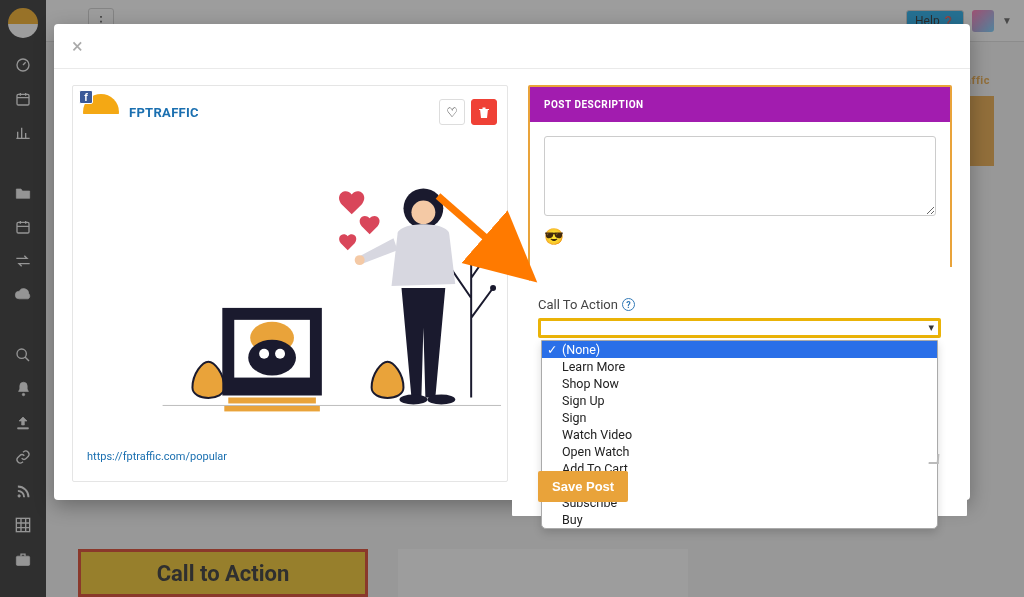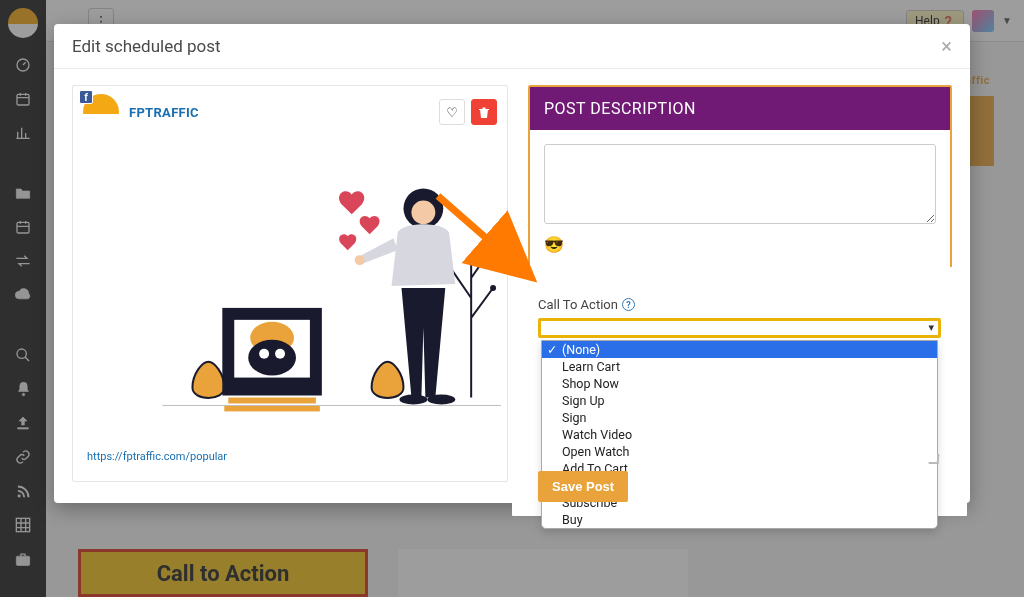--- a/index.html
+++ b/index.html
@@ -11,21 +11,21 @@
 
 
 .sidebar{position:absolute;left:0;top:0;width:46px;height:597px;background:#222;display:flex;flex-direction:column;align-items:center;padding-top:8px;gap:0;z-index:4}
 .sidebar .logo{width:30px;height:30px;border-radius:50%;background:linear-gradient(180deg,#f4a814 0 55%,#fff 55% 100%);margin-bottom:10px}
 .sidebar .sb-icon{width:46px;height:34px;display:flex;align-items:center;justify-content:center;color:#eee;cursor:pointer}
 .sidebar .gap{height:26px}
 .sb-icon svg{stroke:#eee;fill:#eee}
 
 
 .topbar{position:absolute;left:46px;top:0;right:0;height:42px;background:#fff;border-bottom:1px solid #ddd;display:flex;align-items:center;justify-content:flex-end;padding:0 12px;gap:8px;z-index:3}
-.topbar .btn-small{background:#fef9c3;border:1px solid #ccc;border-radius:3px;padding:3px 8px;font-size:12px;cursor:pointer}
+.topbar .btn-small{background:#0ea5e9;border:1px solid #ccc;border-radius:3px;padding:3px 8px;font-size:12px;cursor:pointer}
 .topbar .avatar{width:22px;height:22px;border-radius:3px;background:linear-gradient(135deg,#f6a 0,#6cf 100%)}
 .topbar .caret{font-size:10px;color:#555}
 .topbar .menu-left{width:26px;height:26px;border:1px solid #ccc;border-radius:3px;display:flex;align-items:center;justify-content:center;margin-right:auto;margin-left:30px;cursor:pointer}
 
 
 .bg-card{position:absolute;right:30px;top:96px;width:330px;height:70px;background:#e9a33a}
 .bg-label{position:absolute;right:34px;top:74px;color:#e9a33a;font-size:11px;font-weight:700;letter-spacing:.5px}
 .bg-strip{position:absolute;left:78px;bottom:0;display:flex;gap:30px;align-items:flex-end}
 .bg-cta{width:290px;height:48px;background:#f2c31c;border:3px solid #d9351a;display:flex;align-items:center;justify-content:center;font-weight:700;font-size:22px;color:#222}
 .bg-img{width:290px;height:48px;background:#fff}
@@ -48,21 +48,21 @@
 .preview-actions{margin-left:auto;display:flex;gap:6px}
 .icon-btn{width:26px;height:26px;border:1px solid #ddd;border-radius:3px;display:flex;align-items:center;justify-content:center;cursor:pointer;font-size:13px}
 .icon-btn.danger{background:#ef4136;border-color:#ef4136;color:#fff}
 
 .preview-image{height:298px;background:#fff;position:relative}
 .preview-image svg{position:absolute;inset:0;width:100%;height:100%}
 .preview-link{padding:14px 14px 18px;color:#1a6fb0;font-size:11px}
 
 
 .form-panel{width:424px;border:2px solid #e9a33a;border-radius:2px;position:relative;padding-bottom:18px}
-.form-title{background:#701a75;color:#fff;font-weight:400;letter-spacing:.5px;font-size:16px;padding:12px 14px}
+.form-title{background:#a21caf;color:#fff;font-weight:700;letter-spacing:.5px;font-size:10px;padding:12px 14px}
 .form-inner{padding:14px}
 .textarea{width:100%;height:80px;border:1px solid #ccc;border-radius:3px;resize:both;padding:6px;font:inherit}
 .emoji-row{margin-top:8px;font-size:16px;cursor:pointer}
 
 .cta-label{margin-top:20px;font-size:13px;color:#444;display:flex;align-items:center;gap:4px}
 .cta-label .help{display:inline-flex;width:13px;height:13px;border:1px solid #337ab7;color:#337ab7;border-radius:50%;align-items:center;justify-content:center;font-size:9px;font-weight:700;cursor:pointer}
 
 .save-btn{margin:16px 0 0 14px;background:#e9a33a;color:#fff;border:none;border-radius:2px;padding:8px 14px;font-weight:600;font-size:13px;cursor:pointer}
 
 
@@ -180,21 +180,20 @@
   <div class="bg-strip">
     <div class="bg-cta">Call to Action</div>
     <div class="bg-img"></div>
   </div>
 </div>
 
 <div class="dim-overlay"></div>
 
 <div class="modal">
   <div class="modal-header">
-    <div class="modal-title">Edit scheduled post</div>
     <div class="modal-close">×</div>
   </div>
   <div class="modal-body">
 
     <div class="preview">
       <div class="preview-head">
         <div class="avatar-wrap">
           <div class="avatar-circle"></div>
           <div class="fb-badge">f</div>
         </div>
@@ -272,21 +271,21 @@
 
 <div class="spotlight">
   <div class="spotlight-inner">
     <div class="cta-label">
       <span>Call To Action</span>
       <span class="help">?</span>
     </div>
     <div class="select-box">
       <div class="dropdown" id="cta-dropdown">
           <div class="opt selected">(None)</div>
-          <div class="opt">Learn Cart</div>
+          <div class="opt">Learn More</div>
           <div class="opt">Shop Now</div>
           <div class="opt">Sign Up</div>
           <div class="opt">Sign</div>
           <div class="opt">Watch Video</div>
           <div class="opt">Open Watch</div>
           <div class="opt">Add To Cart</div>
           <div class="opt">Order Now</div>
           <div class="opt">Subscribe</div>
           <div class="opt">Buy</div>
         </div>

